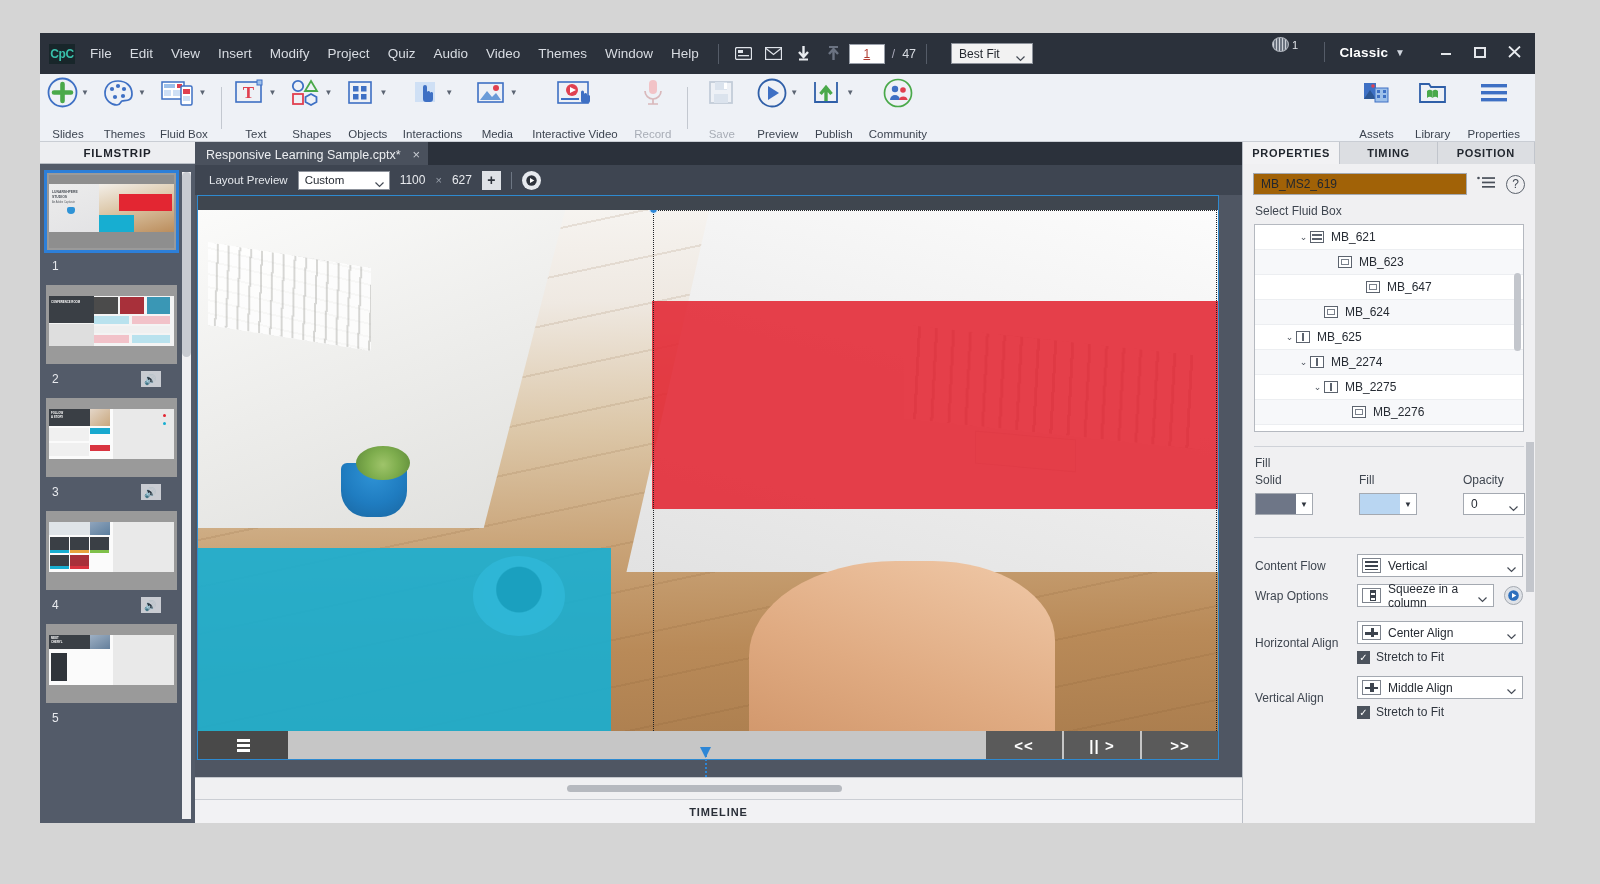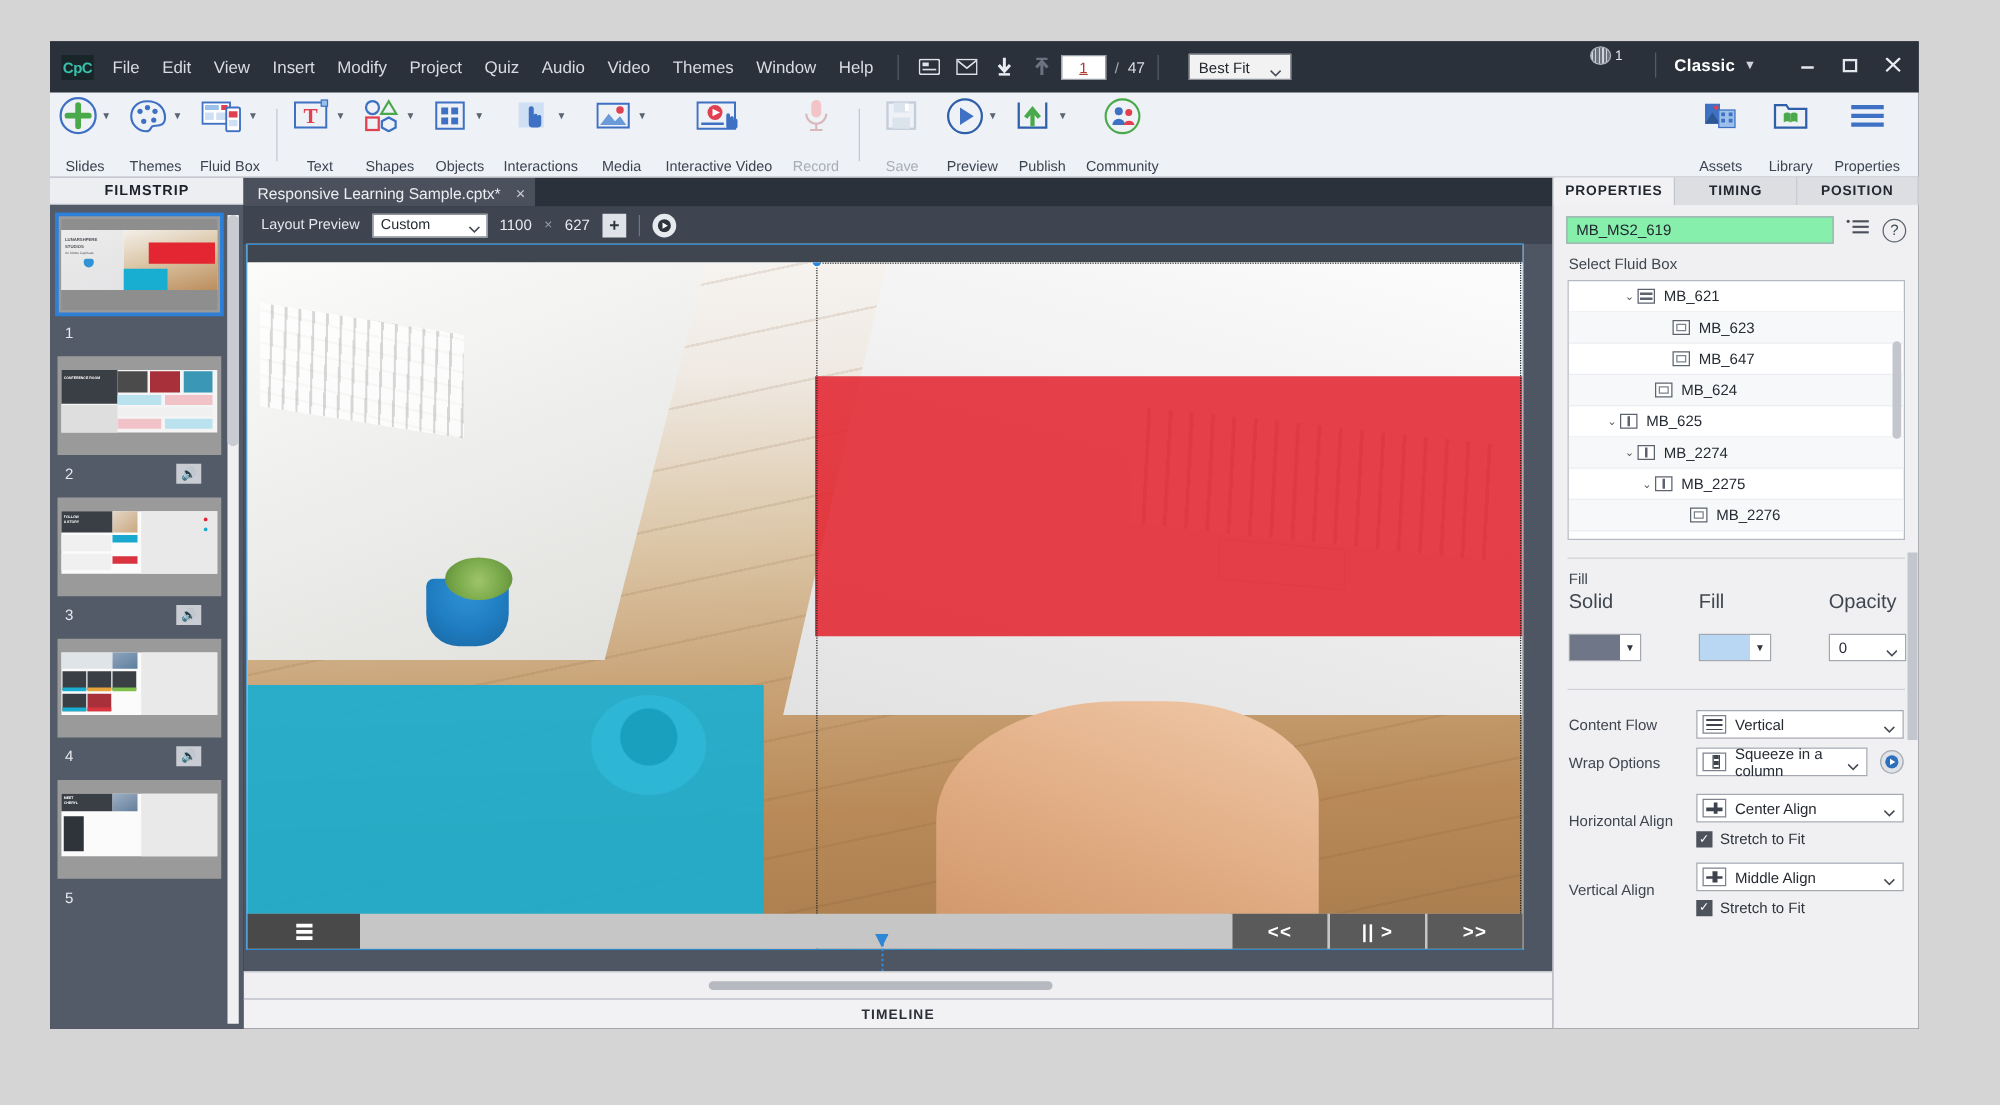--- a/index.html
+++ b/index.html
@@ -364,21 +364,21 @@
     flex: 1; font-size: 11px; font-weight: bold; letter-spacing: .7px;
     color: #22272f; display: flex; align-items: center; justify-content: center;
     background: #dcdee2; border-right: 1px solid #c1c5cc;
   }
   .rp-tab.active { background: #f2f2f4; }
   .rp-top {
     height: 40px; display: flex; align-items: center;
     padding: 0 10px; gap: 10px; flex: 0 0 40px;
   }
   .name-field {
-    flex: 1; height: 22px; background: #86efac; border: 1px solid #a4a9b1;
+    flex: 1; height: 22px; background: #a16207; border: 1px solid #a4a9b1;
     font-size: 12px; color: #22272f; display: flex; align-items: center;
     padding-left: 7px;
   }
   .rp-sub {
     font-size: 12px; color: #43495: ; color: #3f4650;
     padding: 0 0 6px 12px;
   }
   .tree {
     margin: 0 11px; background: #fff; border: 1px solid #b5b9c0;
     height: 208px; overflow: hidden; position: relative;
@@ -411,21 +411,21 @@
   .tree-scroll {
     position: absolute; right: 2px; top: 48px; width: 7px; height: 78px;
     background: #c3c6cc; border-radius: 4px;
   }
   .sect-div { height: 1px; background: #cfd2d8; margin: 14px 11px 0; }
   .sect-title {
     font-size: 12px; color: #3f4650; padding: 9px 0 3px 12px; font-weight: 400;
   }
   .fill-row { display: flex; padding: 0 12px; gap: 14px; }
   .fill-col { display: flex; flex-direction: column; }
-  .fill-lbl { font-size: 16px; color: #3f4650; margin-bottom: 16px; }
+  .fill-lbl { font-size: 12px; color: #3f4650; margin-bottom: 6px; }
   .swatch-wrap {
     width: 58px; height: 22px; border: 1px solid #a4a9b1; background: #fff;
     display: flex; align-items: center;
   }
   .swatch { width: 40px; height: 20px; }
   .sw-caret { flex: 1; text-align: center; font-size: 8px; color: #2f3views; color: #2f353e; }
   .num-field {
     width: 62px; height: 22px; border: 1px solid #a4a9b1; background: #fff;
     font-size: 12px; color: #262b33; display: flex; align-items: center;
     padding-left: 7px; position: relative;
@@ -1050,21 +1050,21 @@
         <div class="tree-row" style="padding-left:42px">
           <span class="tw">⌄</span>
           <span class="fbicon vert"></span>
           <span>MB_621</span>
         </div>
         <div class="tree-row" style="padding-left:70px">
           <span class="tw"></span>
           <span class="fbicon plain"></span>
           <span>MB_623</span>
         </div>
-        <div class="tree-row" style="padding-left:70px">
+        <div class="tree-row" style="padding-left:98px">
           <span class="tw"></span>
           <span class="fbicon plain"></span>
           <span>MB_647</span>
         </div>
         <div class="tree-row" style="padding-left:56px">
           <span class="tw"></span>
           <span class="fbicon plain"></span>
           <span>MB_624</span>
         </div>
         <div class="tree-row" style="padding-left:28px">

